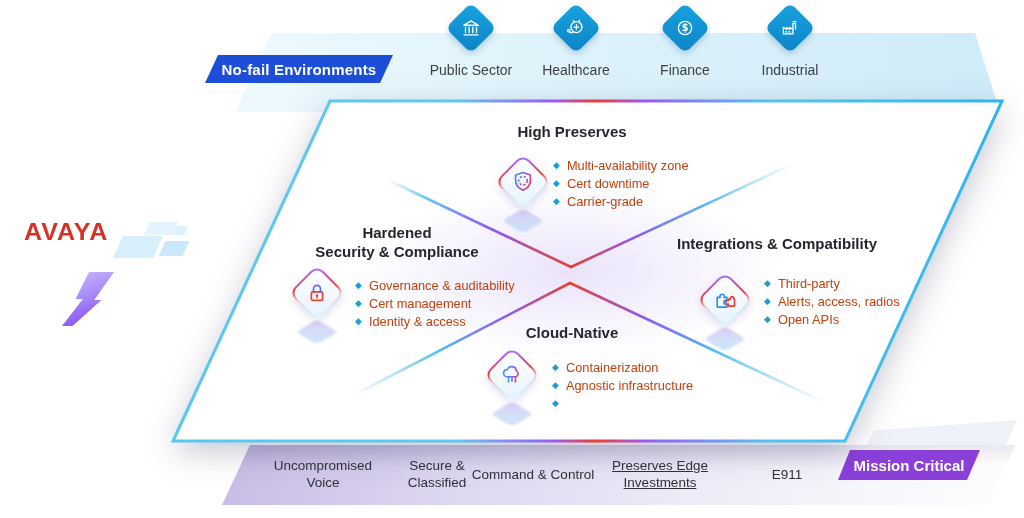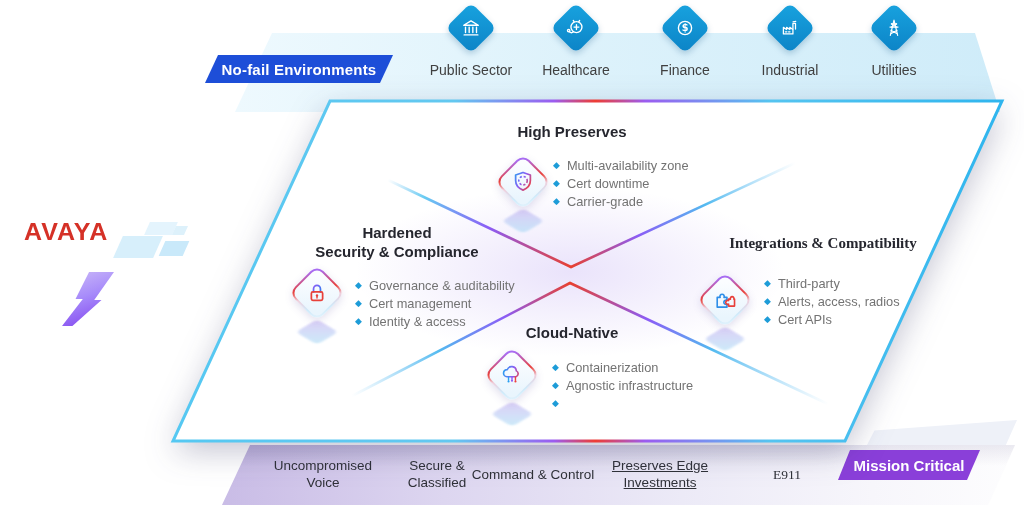--- a/index.html
+++ b/index.html
@@ -57,21 +57,21 @@
     filter:drop-shadow(0 10px 16px rgba(40,40,90,.28));}
   .panel-fill{position:absolute;inset:0;background:#fff;
     clip-path:polygon(330px 101px,1002px 101px,845px 441px,173px 441px);}
   .panel-svg{left:0;top:0;pointer-events:none;}
 
   
   .q-title{position:absolute;text-align:center;font-weight:700;font-size:15px;line-height:19px;color:#25262e;}
   .q-bullets{position:absolute;list-style:none;margin:0;padding:0;}
   .q-bullets li{display:flex;align-items:center;gap:7px;height:18px;white-space:nowrap;}
   .bdia{font-size:9px;line-height:1;}
-  .btext{font-size:12.8px;color:#737373;}
+  .btext{font-size:12.8px;color:#c2410c;}
   .q-icon{position:absolute;width:40px;height:40px;}
   .q-frame{position:absolute;inset:0;transform:rotate(45deg);border-radius:9px;
     background:linear-gradient(125deg,#a86cf2 10%,#e8403a 42%,#efcfdc 58%,#cfeafa 78%,#e8f5fd 100%);
     box-shadow:2px 2px 8px rgba(90,80,160,.18);}
   .q-frame::after{content:"";position:absolute;inset:2px;border-radius:7px;
     background:linear-gradient(135deg,#fbfdff 15%,#e9f5fd 85%);}
   .q-glyph{position:absolute;left:7px;top:7px;z-index:2;}
   .q-shadow{position:absolute;left:5px;top:44px;width:30px;height:30px;
     transform:scaleY(.6) rotate(45deg);border-radius:6px;opacity:.55;filter:blur(1px);
     background:linear-gradient(135deg,#c0a9f1,#a3dcf5);}
@@ -136,44 +136,31 @@
           <path d="M4.8 18.5v-7.2l3.5 2.3v-2.3l3.5 2.3v-2.3l3.4 2.3v4.9z"></path>
           <path d="M15.2 13V7h2.8v6.2"></path>
             <path d="M15.4 5.2c.9-.7 2 .2 2.9-.5"></path>
           <path d="M7 16.2h1.6M10.4 16.2H12"></path>
         </g>
       </svg>
     </div>
     <div class="ind-label">Industrial</div>
   </div>
 
-  <div class="abs industry" style="left:829px;">
-    <div class="ind-diamond">
-      <svg class="ind-glyph" width="22" height="22" viewBox="0 0 24 24">
-        <g fill="none" stroke="#fff" stroke-width="1.3" stroke-linecap="round" stroke-linejoin="round">
-          <path d="M12 3.5 8 20M12 3.5 16 20"></path>
-            <path d="M9.2 7.5h5.6M7.6 11h8.8"></path>
-          <path d="M9.2 7.5 14.8 11M14.8 7.5 9.2 11"></path>
-            <path d="M8.6 14.5 15 18M15.4 14.5 9 18"></path>
-        </g>
-      </svg>
-    </div>
-    <div class="ind-label">Utilities</div>
-  </div>
 
   <div class="abs strip-highlight"></div>
   <div class="abs bottom-strip"></div>
   <div class="abs strip-item" style="left:243px;">Uncompromised
 Voice</div>
   <div class="abs strip-item" style="left:357px;">Secure &amp;
 Classified</div>
   <div class="abs strip-item" style="left:453px;">Command &amp; Control</div>
   <div class="abs strip-item" style="left:580px;text-decoration:underline;">Preserves Edge
 Investments</div>
-  <div class="abs strip-item" style="left:707px;font-family:Liberation Serif, serif;">E911</div>
+  <div class="abs strip-item" style="left:707px;">E911</div>
   <div class="abs mission-label" style="background:#8a3fd9;">Mission Critical</div>
 
   <div class="abs panel-shadow-wrap">
     <div class="panel-fill"></div>
   </div>
 
   <svg class="abs panel-svg" width="1024" height="518" viewBox="0 0 1024 518">
     <defs>
       <linearGradient id="borderGrad" gradientUnits="userSpaceOnUse" x1="172" y1="0" x2="1002" y2="0">
         <stop offset="0" stop-color="#55c8f2"></stop>
@@ -285,21 +272,21 @@
     <li>
         <span class="bdia" style="color:#1d9cd8;">◆</span>
         <span class="btext">Cert management</span>
       </li>
     <li>
         <span class="bdia" style="color:#1d9cd8;">◆</span>
         <span class="btext">Identity &amp; access</span>
       </li>
   </ul>
 
-  <div class="q-title" style="left:673px;top:234px;width:300px;font-family:Liberation Serif, serif;">
+  <div class="q-title" style="left:627px;top:234px;width:300px;">
     <div>Integrations &amp; Compatibility</div>
     <div></div>
   </div>
   <div class="q-icon" style="left:705px;top:280px;">
     <div class="q-shadow"></div>
     <div class="q-frame"></div>
     <svg class="q-glyph" width="26" height="26" viewBox="0 0 24 24">
       <path d="M4.8 9.6h2.7a2 2 0 1 1 3.6 0h2.7v2.7a2 2 0 1 0 0 3.6v2.7H4.8Z" fill="none" stroke="#2f8fe8" stroke-width="1.5" stroke-linejoin="round"></path>
       <path d="M15.3 11.2h1.7a1.7 1.7 0 1 1 3.2 0h.6v6.4h-5.5v-1.8a1.8 1.8 0 1 1 0-3.2Z" fill="none" stroke="#e8403a" stroke-width="1.5" stroke-linejoin="round"></path>
     </svg>
@@ -308,21 +295,21 @@
     <li>
         <span class="bdia" style="color:#1d9cd8;">◆</span>
         <span class="btext">Third-party</span>
       </li>
     <li>
         <span class="bdia" style="color:#1d9cd8;">◆</span>
         <span class="btext">Alerts, access, radios</span>
       </li>
     <li>
         <span class="bdia" style="color:#1d9cd8;">◆</span>
-        <span class="btext">Cert APIs</span>
+        <span class="btext">Open APIs</span>
       </li>
   </ul>
 
   <div class="q-title" style="left:422px;top:323px;width:300px;">
     <div>Cloud-Native</div>
     <div></div>
   </div>
   <div class="q-icon" style="left:492px;top:355px;">
     <div class="q-shadow"></div>
     <div class="q-frame"></div>

